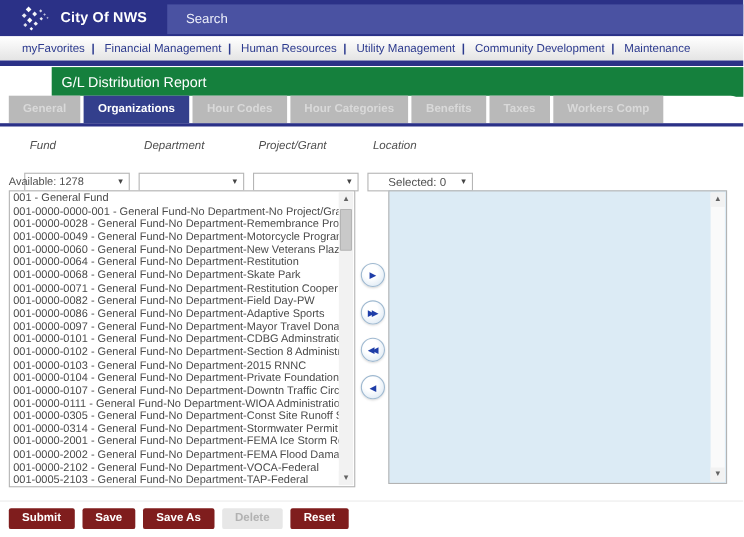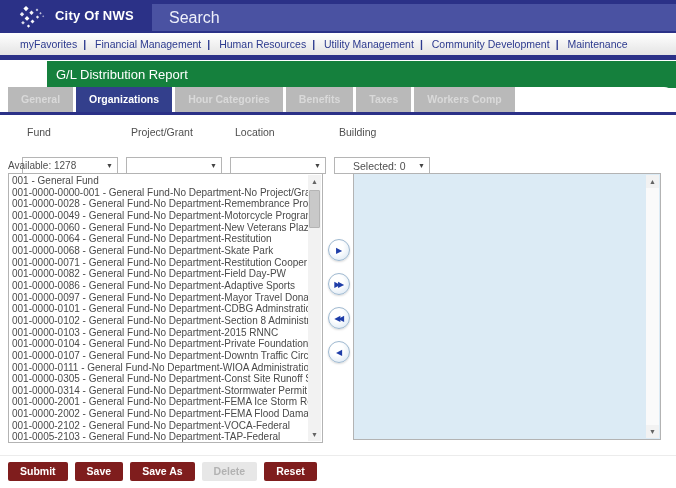--- a/index.html
+++ b/index.html
@@ -5,21 +5,21 @@
   * { margin:0; padding:0; box-sizing:border-box; }
   html,body { background:#fff; }
   .page { position:relative; width:676px; height:488px; background:#fff; overflow:hidden;
           font-family:"Liberation Sans", sans-serif; }
 
   
   .header { position:absolute; left:0; top:0; width:676px; height:33px; background:#2b3187; }
   .logo { position:absolute; left:19px; top:5px; width:27px; height:24px; }
   .app-title { position:absolute; left:55px; top:8px; color:#fff; font-size:13px; font-weight:bold; letter-spacing:.2px; }
   .search-box { position:absolute; left:152px; top:4px; width:524px; height:27px; background:#4a52a2;
-                color:#eef0fa; font-size:16px; line-height:27px; padding-left:17px; cursor:text; }
+                color:#eef0fa; font-size:12px; line-height:27px; padding-left:17px; cursor:text; }
 
   
   .navbar { position:absolute; left:0; top:33px; width:676px; height:22px;
             background:linear-gradient(#ffffff,#e4e4e4); font-size:10.5px; color:#2c3a8e;
             line-height:22px; padding-left:20px; white-space:nowrap; }
   .nav-item { display:inline; cursor:pointer;margin-top:25px; }
   .nav-item .sep { padding:0 6px; color:#2c3a8e; font-weight:bold; }
   .nav-item:last-child .sep { display:none; }
 
   .navy-strip { position:absolute; left:0; top:55px; width:676px; height:5px; background:#2b3187; }
@@ -32,21 +32,21 @@
   .tabs-row { position:absolute; left:0; top:87px; width:676px; height:25px; background:#fff;
               display:flex; padding-left:8px;border-radius:12px; }
   .tab { height:25px; line-height:25px; padding:0 13px; margin-right:3px; background:#b9b9b9;
          color:#d9d9d9; font-size:10.5px; font-weight:bold; cursor:pointer; white-space:nowrap; }
   .tab.selected { background:#333f8c; color:#fff; }
   .tabs-underline { position:absolute; left:0; top:112px; width:676px; height:3px; background:#2b3187; }
 
   
   .filters { position:absolute; left:22px; top:126px; display:flex; }
   .filter { width:104px; }
-  .filter-label { font-size:10.5px; color:#4f4f4f; padding-left:5px; margin-bottom:19px; }
+  .filter-label { font-size:10.5px; color:#4f4f4f; padding-left:5px; margin-bottom:19px;font-style:italic; }
   .select { width:96px; height:17px; border:1px solid #b5b5b5; background:#fff; position:relative; cursor:pointer; }
   .select .value { font-size:10px; color:#333; line-height:15px; padding-left:4px; display:block; }
   .select .caret { position:absolute; right:4px; top:4px; font-size:7px; color:#444; }
 
   
   .avail-label { position:absolute; left:8px; top:160px; font-size:10px; color:#4f4f4f; }
   .sel-label   { position:absolute; left:353px; top:160px; font-size:10.5px; color:#4f4f4f; }
 
   
   .listbox { position:absolute; border:1px solid #b3b3b3; overflow:hidden;text-decoration:underline; }
@@ -129,20 +129,21 @@
   <div class="title-bar">
     <div class="page-title">G/L Distribution Report</div>
   </div>
 
   <div class="tabs-row">
 
       <div class="tab"><span>General</span></div>
 
       <div class="tab selected"><span>Organizations</span></div>
 
+      <div class="tab"><span>Hour Codes</span></div>
 
       <div class="tab"><span>Hour Categories</span></div>
 
       <div class="tab"><span>Benefits</span></div>
 
       <div class="tab"><span>Taxes</span></div>
 
       <div class="tab"><span>Workers Comp</span></div>
     </div>
   <div class="tabs-underline"></div>
@@ -150,44 +151,44 @@
   <div class="filters">
 
       <div class="filter">
         <div class="filter-label">Fund</div>
         <div class="select">
           <span class="value"></span>
           <span class="caret">▼</span>
         </div>
       </div>
 
+      <div class="filter">
+        <div class="filter-label">Department</div>
+        <div class="select">
+          <span class="value"></span>
+          <span class="caret">▼</span>
+        </div>
+      </div>
 
       <div class="filter">
         <div class="filter-label">Project/Grant</div>
         <div class="select">
           <span class="value"></span>
           <span class="caret">▼</span>
         </div>
       </div>
 
       <div class="filter">
         <div class="filter-label">Location</div>
         <div class="select">
           <span class="value"></span>
           <span class="caret">▼</span>
         </div>
       </div>
 
-      <div class="filter">
-        <div class="filter-label">Building</div>
-        <div class="select">
-          <span class="value"></span>
-          <span class="caret">▼</span>
-        </div>
-      </div>
     </div>
 
   <div class="avail-label">Available: 1278</div>
   <div class="sel-label">Selected: 0</div>
 
   <div class="listbox available">
     <div class="list-items">
 
         <div class="list-item">001 - General Fund</div>
 

